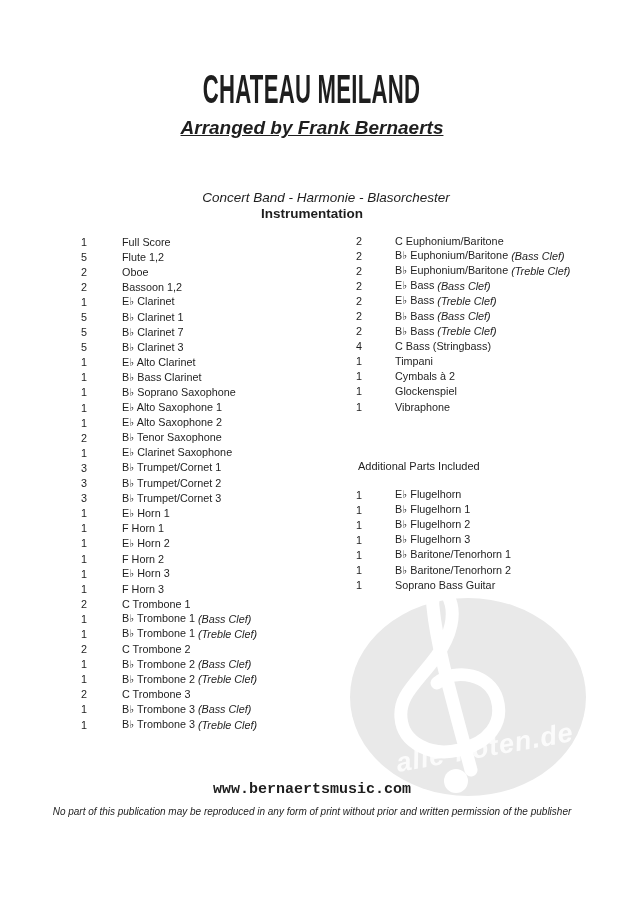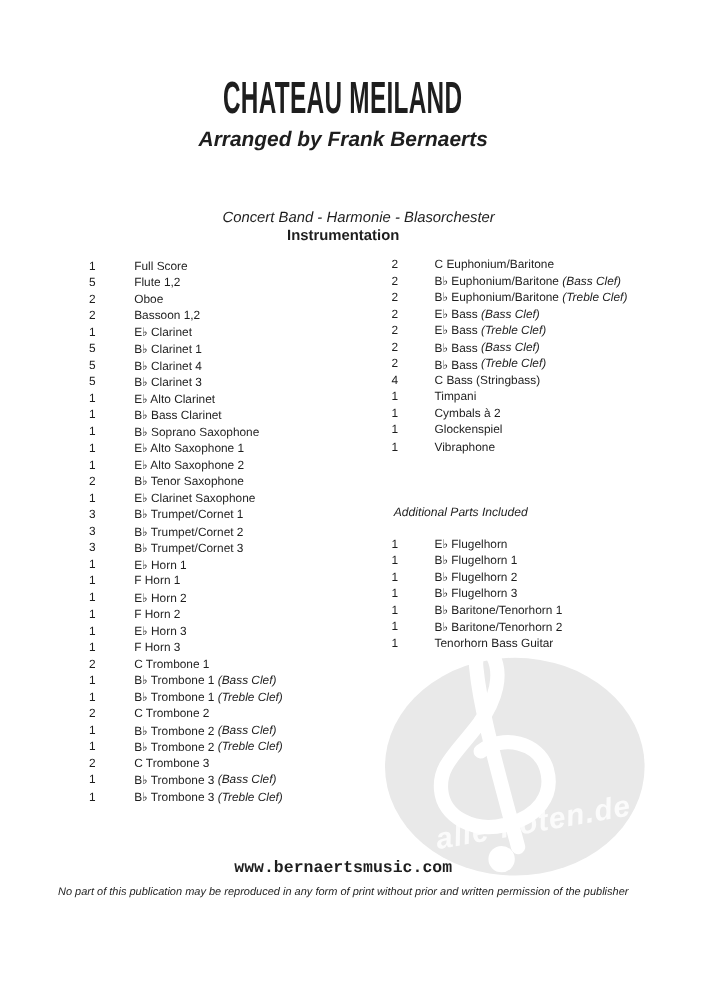--- a/index.html
+++ b/index.html
@@ -14,37 +14,37 @@
   .centered{position:absolute;left:0;right:0;text-align:center;}
   .title-line{top:64px;height:50px;line-height:50px;}
   .title-line .title-text{
     display:inline-block;
     font-size:41px;font-weight:700;
     white-space:nowrap;
     transform:scaleX(0.54);
     transform-origin:50% 50%;
     letter-spacing:0.5px;
   }
-  .subtitle-line{top:117px;font-size:19px;font-weight:700;font-style:italic;}
+  .subtitle-line{top:117px;font-size:19px;font-weight:700;font-style:italic;text-decoration:underline;}
   .inst-heading{top:170px;font-size:13.5px;font-weight:700;margin-top:36px;}
   .inst-subheading{top:190px;font-size:13.5px;font-style:italic;padding-left:28px;}
 
   .col{position:absolute;}
   .col-left{left:81px;top:234px;width:260px;}
   .col-right{left:356px;top:233px;width:270px;}
   .col-additional{left:356px;top:487px;width:270px;}
   .row{display:flex;align-items:center;height:15.1px;font-size:10.8px;white-space:nowrap;}
   .qty{flex:0 0 41px;}
   .col-right .qty,.col-additional .qty{flex:0 0 39px;}
   .suffix{font-style:italic;margin-left:3px;}
   .suffix:empty{display:none;}
 
   .additional-heading{
     position:absolute;left:358px;top:460px;
-    font-size:11px;font-style:italic;white-space:nowrap;
+    font-size:11px;white-space:nowrap;
   }
 
   .website-line{top:781px;font-size:15px;font-weight:700;font-family:Liberation Mono, monospace;}
   .copyright-line{top:806px;font-size:10px;font-style:italic;}
 
   .watermark{position:absolute;left:0;top:0;pointer-events:none;}
   .content{position:relative;}
 </style>
 </head>
 <body>
@@ -108,21 +108,21 @@
         </div>
 
         <div class="row">
           <span class="qty">5</span>
           <span class="name">B♭ Clarinet 1</span>
 
         </div>
 
         <div class="row">
           <span class="qty">5</span>
-          <span class="name">B♭ Clarinet 4</span>
+          <span class="name">B♭ Clarinet 7</span>
 
         </div>
 
         <div class="row">
           <span class="qty">5</span>
           <span class="name">B♭ Clarinet 3</span>
 
         </div>
 
         <div class="row">
@@ -386,21 +386,21 @@
         </div>
 
         <div class="row">
           <span class="qty">1</span>
           <span class="name">B♭ Baritone/Tenorhorn 2</span>
 
         </div>
 
         <div class="row">
           <span class="qty">1</span>
-          <span class="name">Tenorhorn Bass Guitar</span>
+          <span class="name">Soprano Bass Guitar</span>
 
         </div>
       </div>
 
     <div class="centered website-line">www.bernaertsmusic.com</div>
     <div class="centered copyright-line">No part of this publication may be reproduced in any form of print without prior and written permission of the publisher</div>
   </div>
 
 </div>
 

